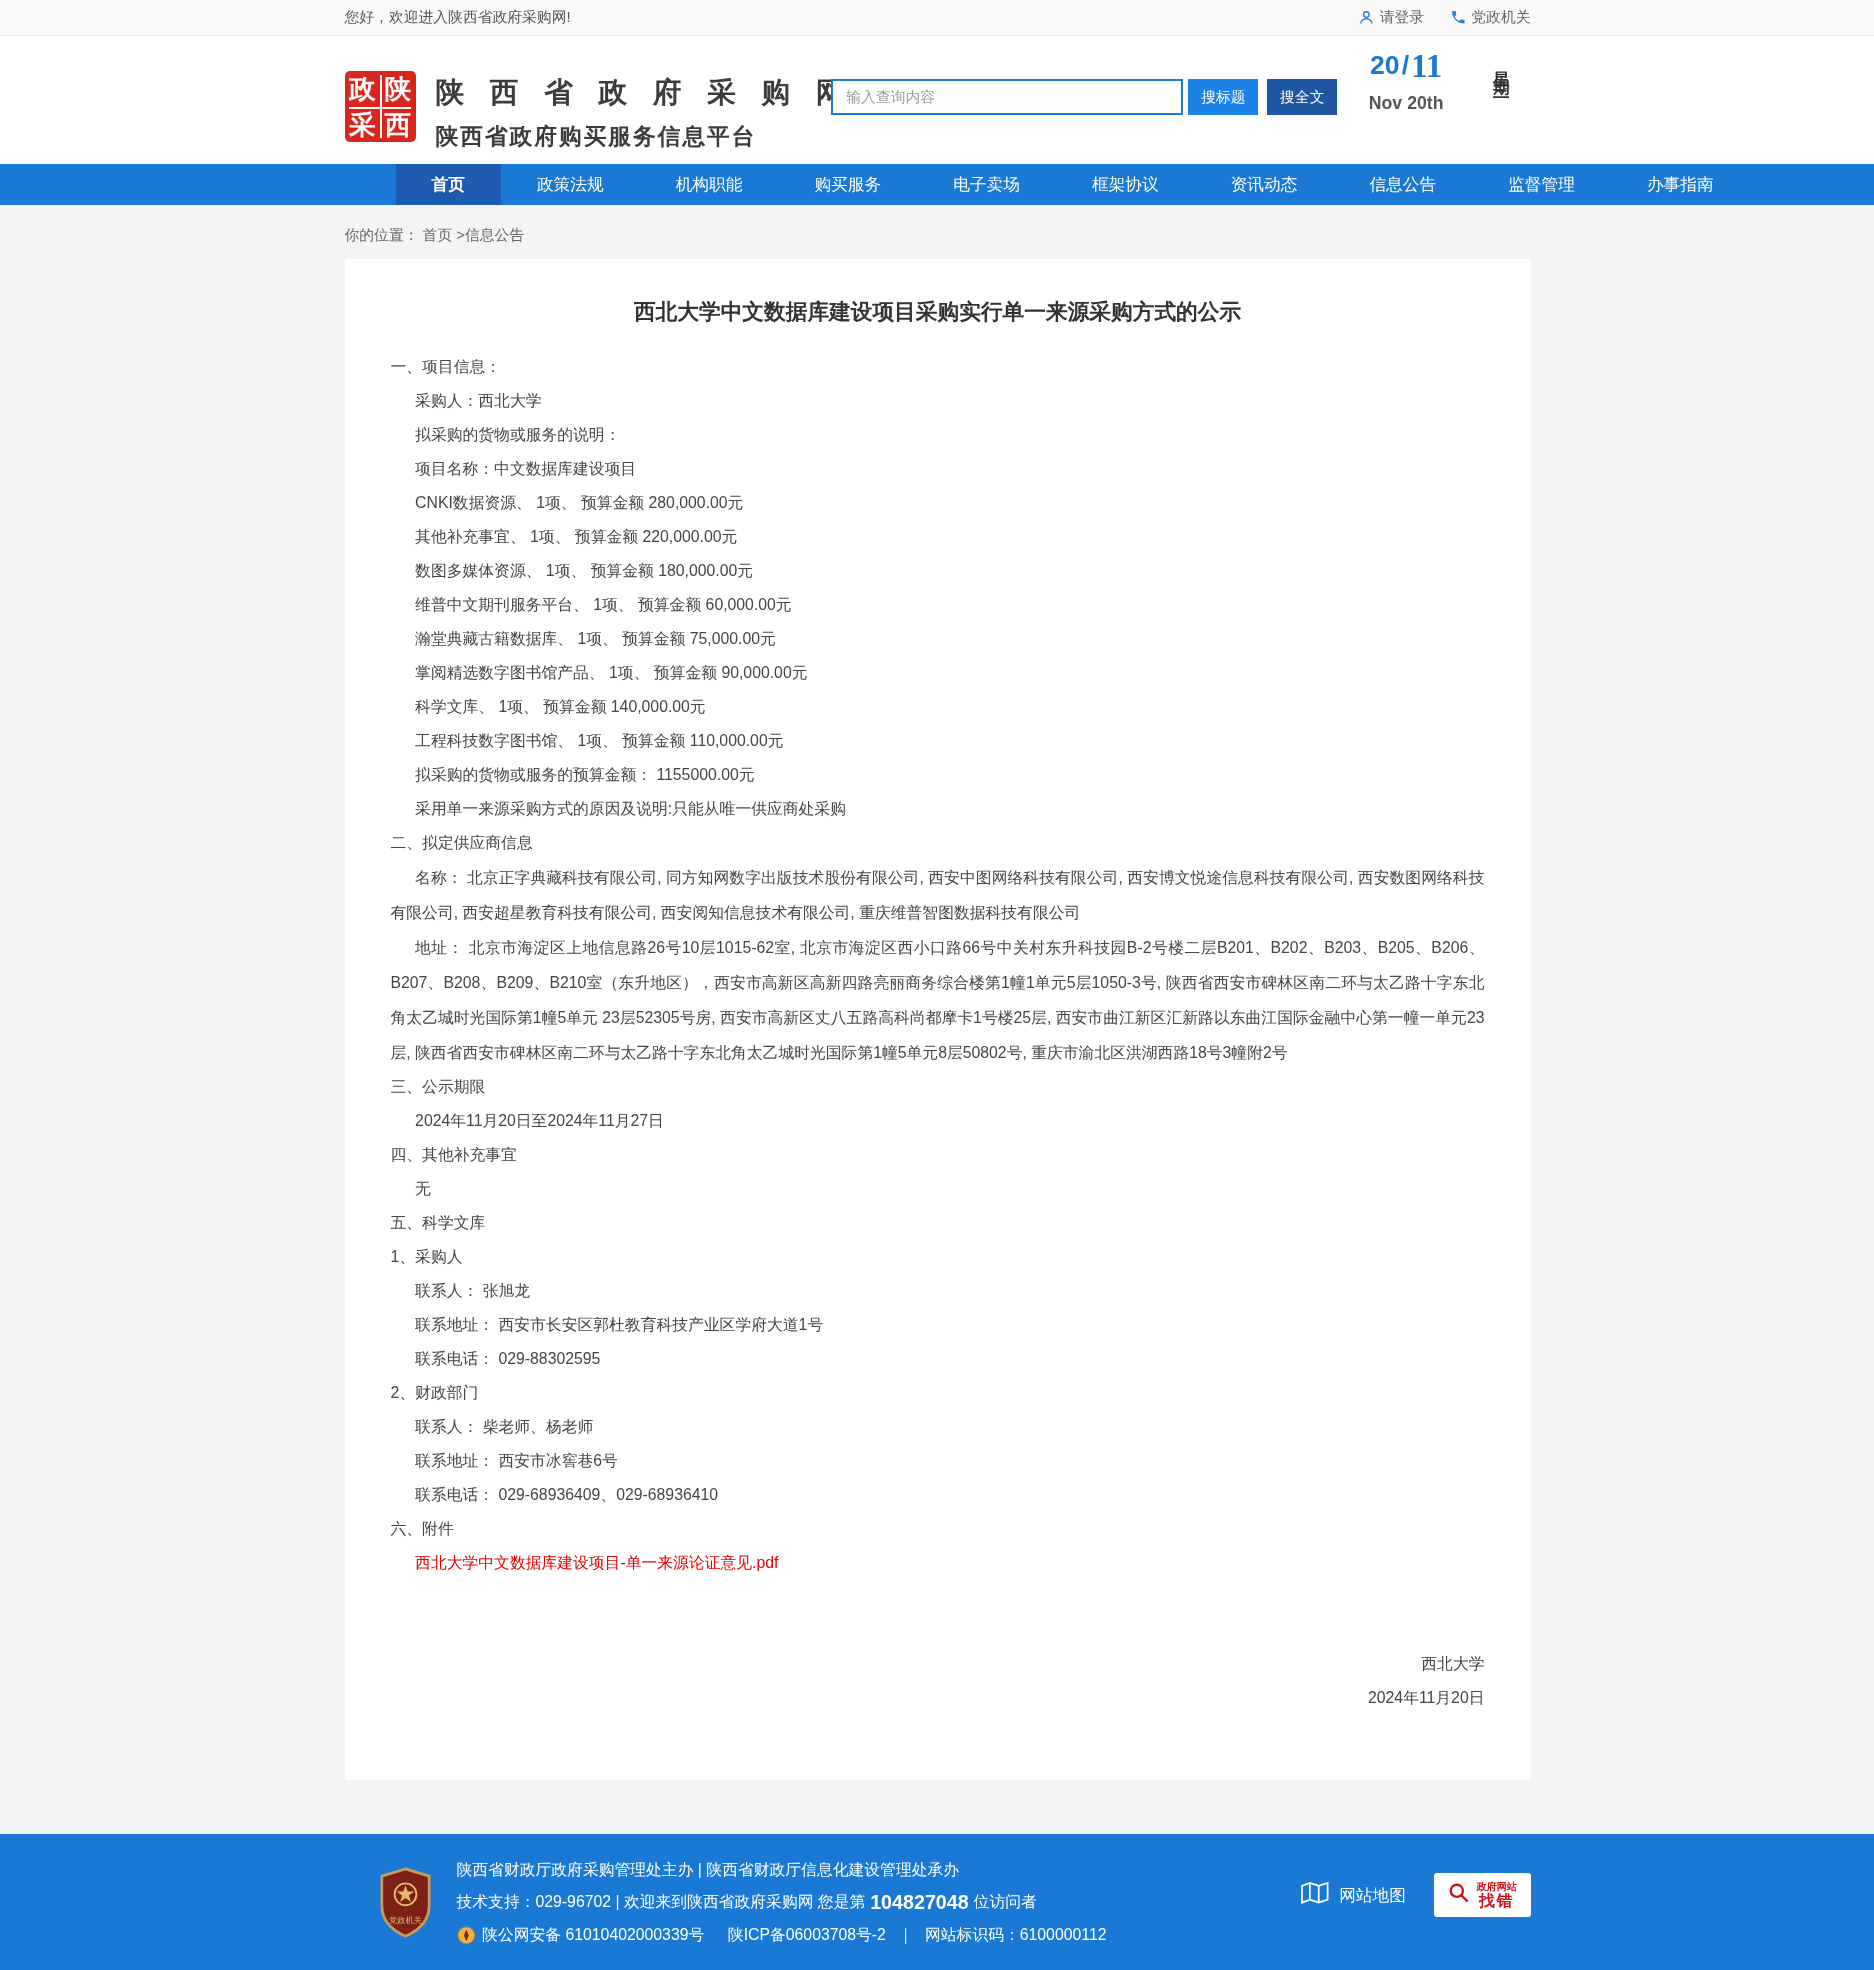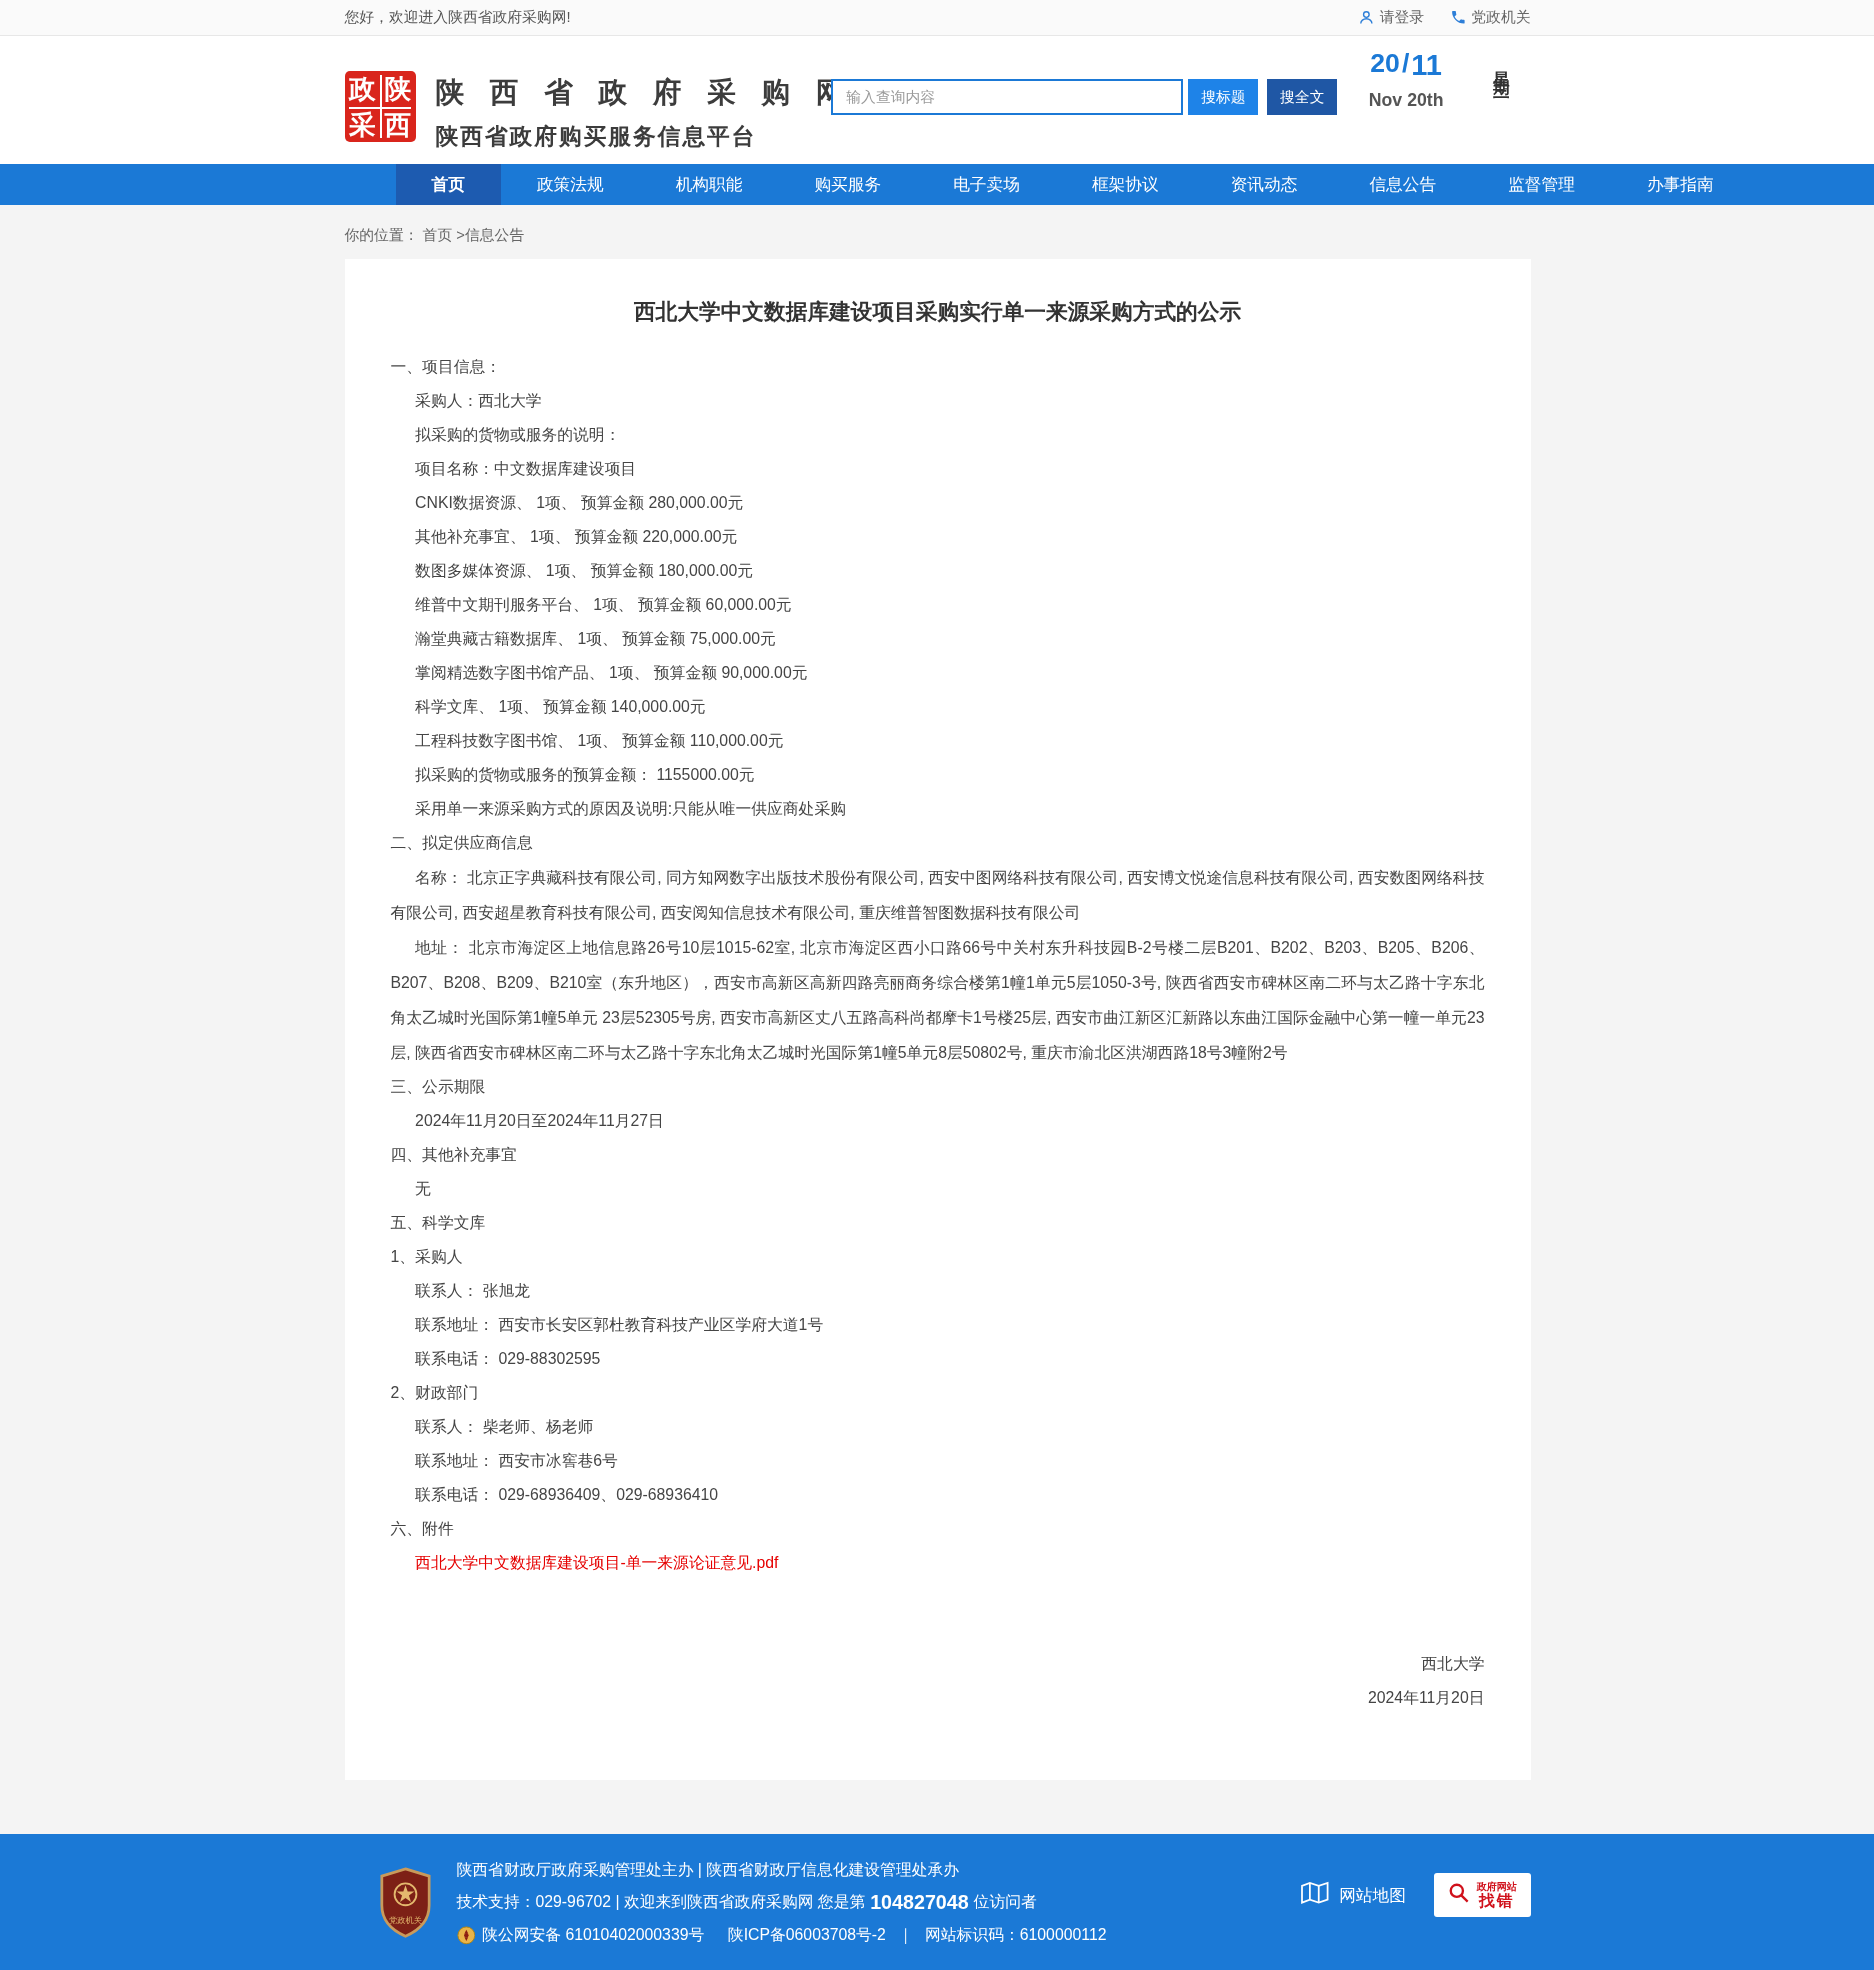--- a/index.html
+++ b/index.html
@@ -31,21 +31,21 @@
   .search-wrap { position:absolute; left:486px; top:43px; display:flex; align-items:center; }
   .search-input { width:352px; height:36px; border:2px solid #1b79d6; padding:0 13.8px; font-size:14.8px; color:#333; outline:none; }
   .search-input::placeholder { color:#9a9a9a; }
   .btn-search { height:36px; padding:0 12.8px; border:none; color:#fff; font-size:14.8px; cursor:pointer; }
   .btn-title { background:#1e83e8; margin-left:5.9px; }
   .btn-full  { background:#1f57a5; margin-left:8.9px; }
   .datebox { position:absolute; right:87px; top:13.8px; text-align:center; color:#1b79d6; }
   .date-dm { display:flex; align-items:flex-end; justify-content:center; line-height:1; }
   .date-day { font-size:26.6px; font-weight:bold; padding-bottom:3.9px; }
   .date-sep { font-size:26.6px; font-weight:bold; padding:0 2px 3.9px 2px; }
-  .date-month { font-size:29px; font-weight:bold; }
+  .date-month { font-size:33px; font-weight:bold;font-family:Liberation Serif, serif; }
   .date-en { font-size:17.7px; font-weight:bold; color:#555; margin-top:9.9px; }
   .weekday { position:absolute; right:17.7px; top:21.7px; writing-mode:vertical-rl; font-size:16.7px; font-weight:600; color:#333; letter-spacing:6.9px; }
 
   
   .navbar { height:41px; background:#1b79d6; }
   .navbar .inner { display:flex; height:100%; padding-left:51px; }
   .nav-item { color:#fff; font-size:16.7px; line-height:41px; padding:0 36px; cursor:pointer; white-space:nowrap; }
   .nav-item.active { background:#1d5bb0; font-weight:bold; }
 
   

